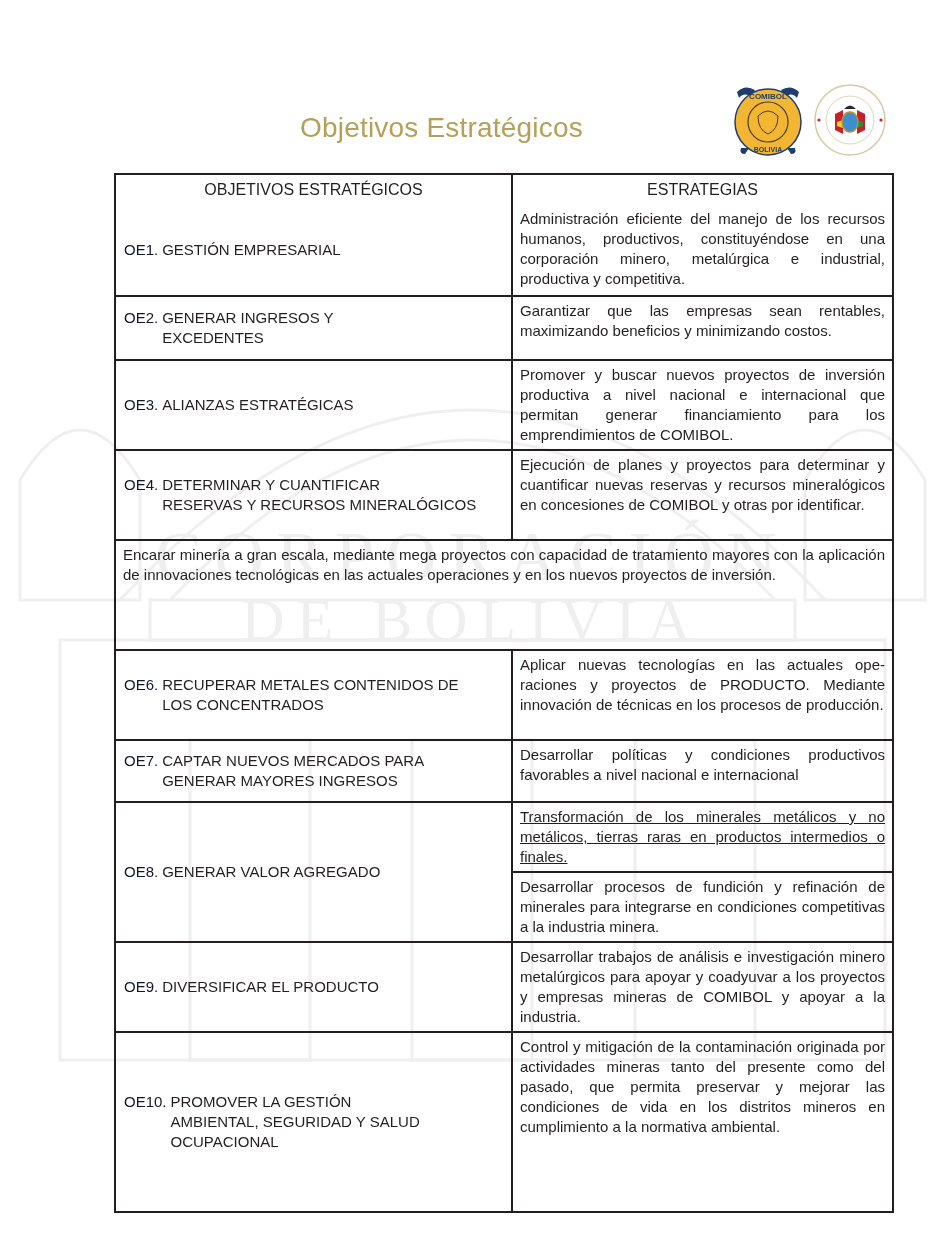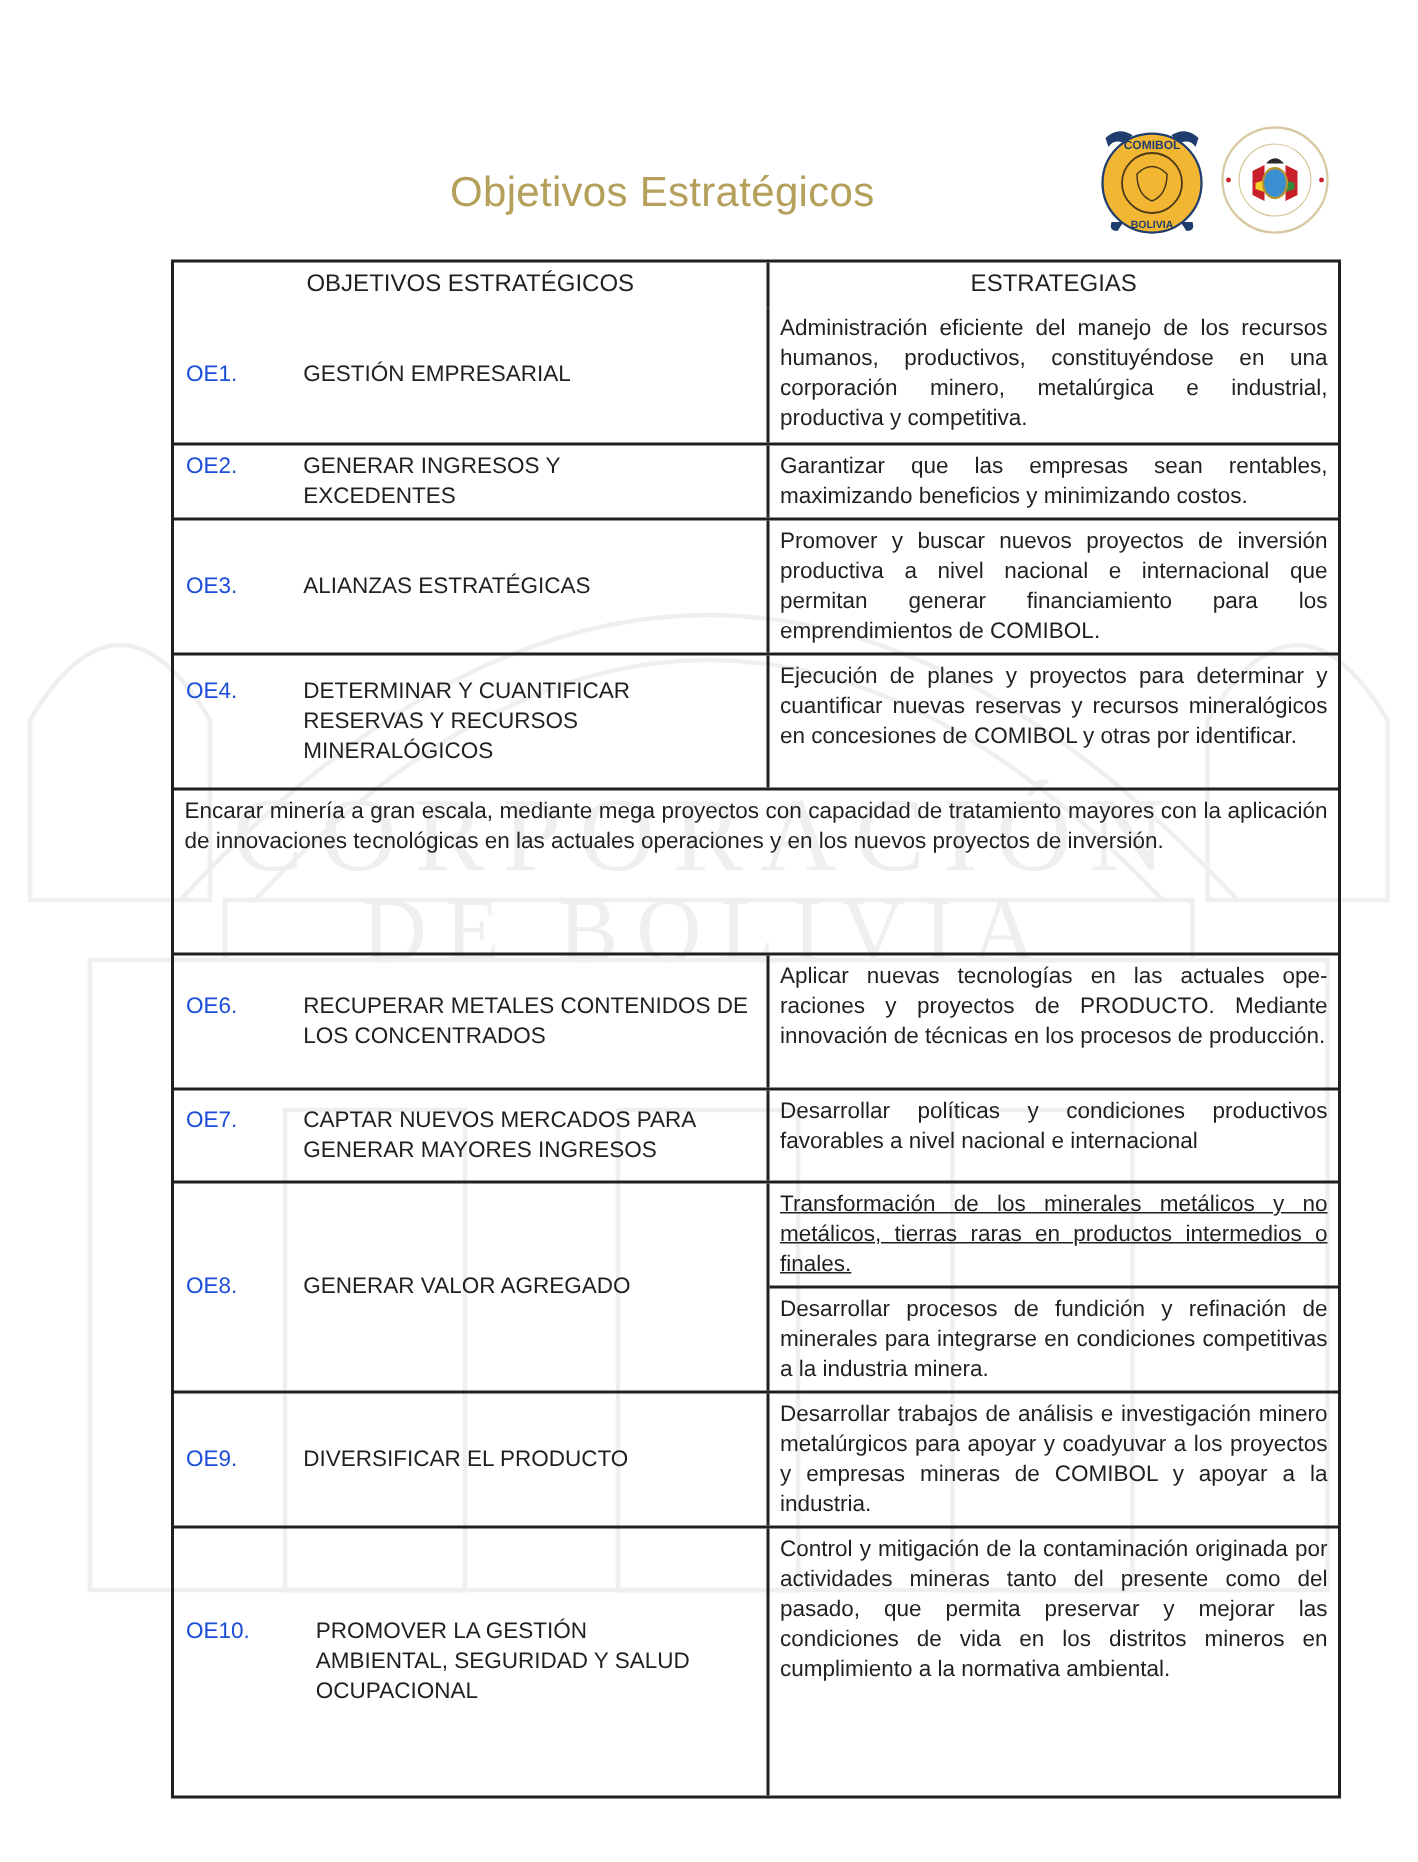--- a/index.html
+++ b/index.html
@@ -36,22 +36,22 @@
       hyphens: manual;
     }
     .strat + .strat { border-top: 2px solid #231f20; }
 
     .header .cell-obj, .header .strat-header {
       justify-content: center; font-size: 16px; height: 30px; padding: 0;
     }
     .header .strat-header { flex: 1; display: flex; align-items: center; }
 
     .obj-wrap { display: flex; align-items: flex-start; }
-    .obj-code { color: #1d4ed8; margin-right: 4px; white-space: nowrap; }
-    .obj-text { white-space: pre-line; margin-left: 40px; }
+    .obj-code { color: #0f172a; margin-right: 4px; white-space: nowrap; }
+    .obj-text { white-space: pre-line; }
   </style>
 </head>
 <body>
 
 <svg class="watermark" viewBox="0 0 945 900">
   <g fill="none" stroke="#555" stroke-width="3">
     <path d="M120 420 Q472 40 825 420"></path>
     <path d="M170 420 Q472 100 775 420"></path>
     <rect x="150" y="420" width="645" height="40"></rect>
     <rect x="60" y="460" width="825" height="420"></rect>
@@ -103,21 +103,21 @@
         <div class="cell-obj">
           <div class="obj-wrap">
             <span class="obj-code">OE1.</span>
             <span class="obj-text">GESTIÓN EMPRESARIAL</span>
           </div>
         </div>
         <div class="cell-strats">
           <div class="strat">Administración eficiente del manejo de los re­cursos humanos, productivos, constituyéndose en una corporación minero, metalúrgica e indus­trial, productiva y competitiva.</div>
         </div>
       </div>
-      <div class="row" style="height: 50px;">
+      <div class="row" style="height: 64px;">
         <div class="cell-obj">
           <div class="obj-wrap">
             <span class="obj-code">OE2.</span>
             <span class="obj-text">GENERAR INGRESOS Y
 EXCEDENTES</span>
           </div>
         </div>
         <div class="cell-strats">
           <div class="strat">Garantizar que las empresas sean rentables, maximizando beneficios y minimizando costos.</div>
         </div>

